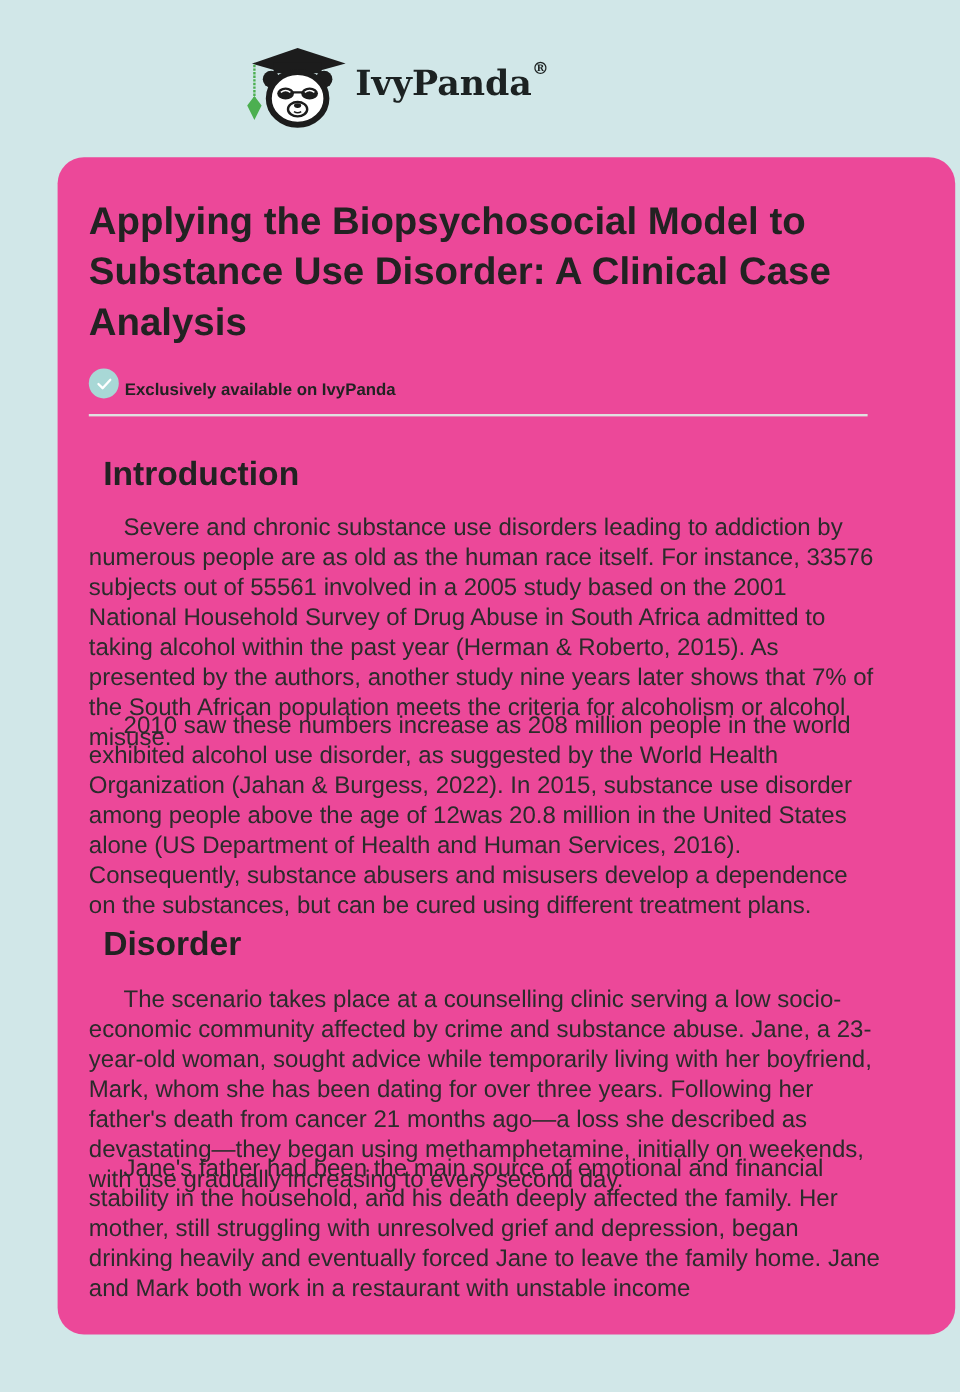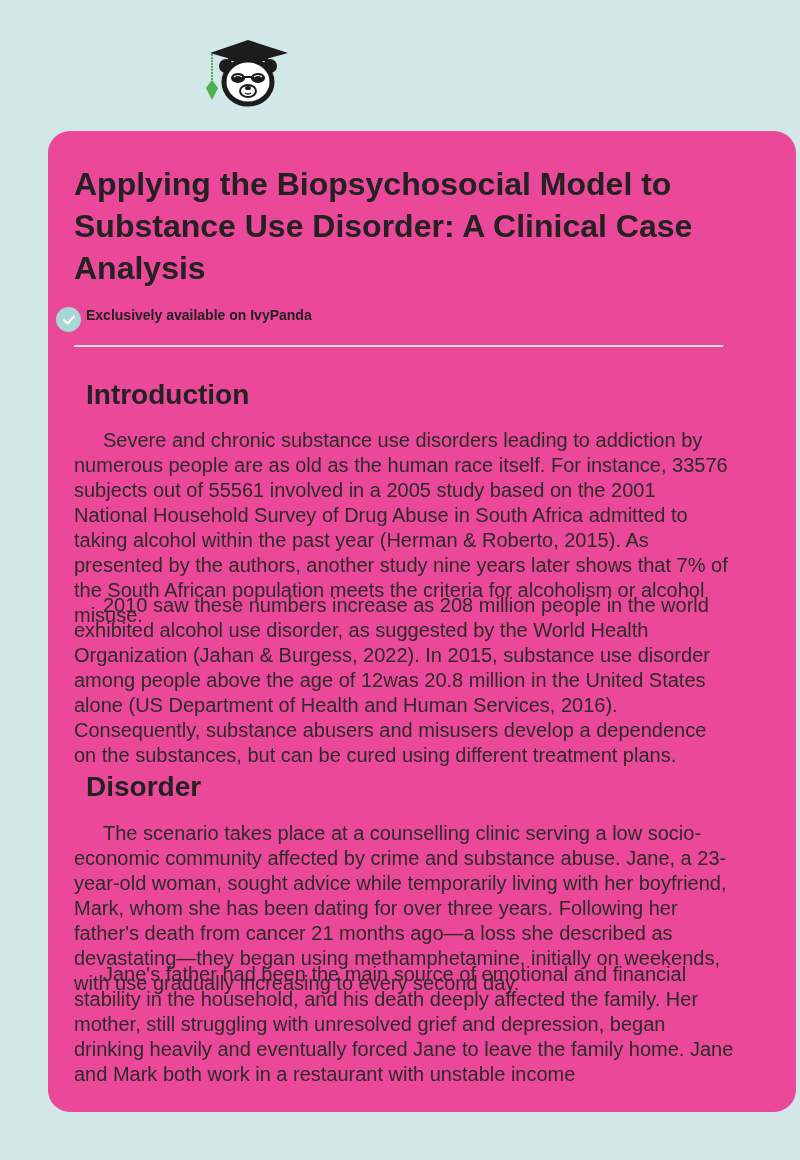--- a/index.html
+++ b/index.html
@@ -25,21 +25,21 @@
     }
     .brand sup { font-size: 14px; vertical-align: top; position: relative; top: -2px; }
     .card {
       position: absolute; left: 48px; top: 131px; width: 748px; height: 981px;
       background: #ec4899; border-radius: 22px; overflow: hidden; text-decoration: underline;
     }
     .title {
       position: absolute; left: 26px; top: 32px; width: 660px; margin: 0;
       font-size: 32px; line-height: 42px; font-weight: bold; color: #222222;
     }
-    .exclusive { position: absolute; left: 8px; top: 176px; display: flex; align-items: flex-start; }
+    .exclusive { position: absolute; left: 26px; top: 176px; display: flex; align-items: flex-end; }
     .check {
       width: 25px; height: 25px; border-radius: 50%; background: #a8d8d6;
       display: flex; align-items: center; justify-content: center;
     }
     .exclusive-text { margin-left: 5px; font-size: 14px; font-weight: bold; color: #222; }
     .divider { position: absolute; left: 26px; top: 214px; width: 649px; height: 2px; background: #e0e0e0; }
     .h2 {
       position: absolute; left: 26px; margin: 12px;
       font-size: 28px; font-weight: bold; color: #222;
     }
@@ -68,20 +68,21 @@
     <ellipse cx="36" cy="42" rx="7" ry="5" fill="#1c1c1c"></ellipse>
     <ellipse cx="56" cy="42" rx="7" ry="5" fill="#1c1c1c"></ellipse>
     <line x1="36" y1="41" x2="56" y2="41" stroke="#1c1c1c" stroke-width="2"></line>
     <path d="M32,41 Q36,38 40,41" stroke="#fff" stroke-width="1.2" fill="none"></path>
     <path d="M52,41 Q56,38 60,41" stroke="#fff" stroke-width="1.2" fill="none"></path>
 
     <ellipse cx="46" cy="55" rx="8" ry="6" fill="#ffffff" stroke="#1c1c1c" stroke-width="2"></ellipse>
     <ellipse cx="46" cy="52" rx="3" ry="2" fill="#1c1c1c"></ellipse>
     <path d="M43,57 Q46,59 49,57" stroke="#1c1c1c" stroke-width="1.3" fill="none"></path>
   </svg>
+  <span class="brand"><span>IvyPanda</span><sup>®</sup></span>
 </div>
 
 <div class="card">
   <h1 class="title">Applying the Biopsychosocial Model to Substance Use Disorder: A Clinical Case Analysis</h1>
 
   <div class="exclusive">
     <span class="check">
       <svg width="12" height="10" viewBox="0 0 12 10">
           <path d="M1,5 L4.5,8.5 L11,1.5" stroke="#ffffff" stroke-width="2" fill="none" stroke-linecap="round" stroke-linejoin="round"></path>
         </svg>

